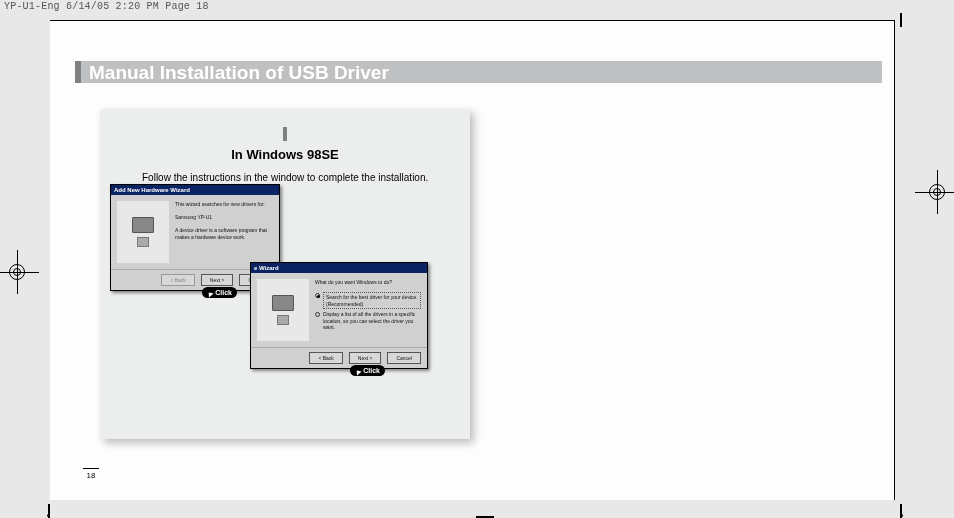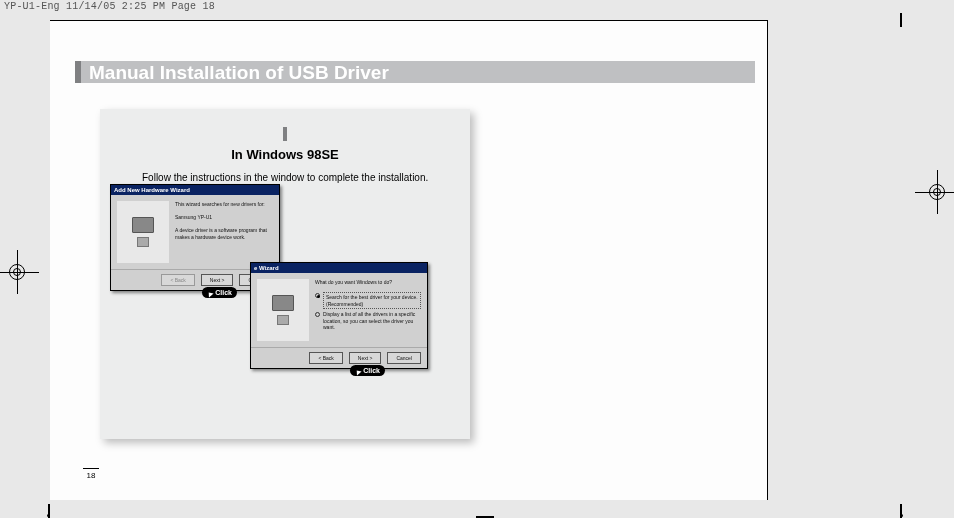--- a/index.html
+++ b/index.html
@@ -14,21 +14,21 @@
   .header-strip {
     position: absolute;
     top: 2px; left: 4px;
     font: 10px/1 "Courier New", monospace;
     color: #555;
     letter-spacing: 0.02em;
   }
   .page-box {
     position: absolute;
     left: 50px; top: 20px;
-    width: 718px; height: 480px;
+    width: 845px; height: 480px;
     background: #fdfdfd;
     border-top: 1px solid #000;
     border-right: 1px solid #000;
   }
   .title-bar {
     position: absolute;
     left: 25px; top: 40px; right: 12px;
     height: 22px;
     background: #bfc0c2;
     display: flex; align-items: center;
@@ -127,21 +127,21 @@
   .reg .c1 { width: 16px; height: 16px; left: 14px; top: 14px; }
   .reg .c2 { width: 8px; height: 8px; left: 18px; top: 18px; }
   .corner { position: absolute; width: 3px; height: 3px; border-radius: 50%; background: #000; }
   .tick-top { position: absolute; top: 28px; left: 476px; width: 18px; height: 1px; background: #000; }
   .tick-bot { position: absolute; bottom: 0; left: 476px; width: 18px; height: 2px; background: #000; }
   .side-tick { position: absolute; width: 2px; height: 14px; background: #000; }
 </style>
 </head>
 <body>
 
-<div class="header-strip">YP-U1-Eng  11/14/05 2:25 PM  Page 18</div>
+<div class="header-strip">YP-U1-Eng  6/14/05 2:20 PM  Page 18</div>
 
 <div class="reg" style="left:-5px; top:250px;">
   <div class="h"></div>
     <div class="v"></div>
     <div class="c1"></div>
     <div class="c2"></div>
 </div>
 <div class="reg" style="right:-5px; top:170px;">
   <div class="h"></div>
     <div class="v"></div>

